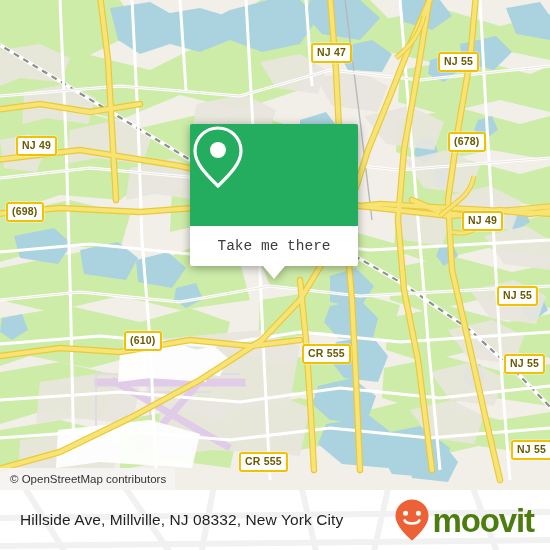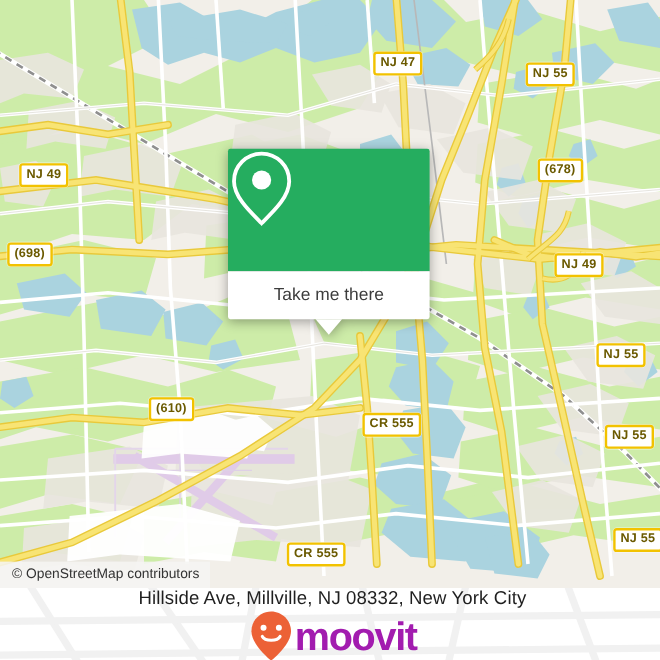--- a/index.html
+++ b/index.html
@@ -55,20 +55,21 @@
     border-radius:2px 2px 0 0;
   }
   .card-foot{
     background:#ffffff;
     height:40px;
     display:flex;align-items:center;justify-content:center;
     color:#3c3c3c;
     font-size:14.5px;
     border-radius:0 0 2px 2px;
     position:relative;
+    font-family:Liberation Mono, monospace;
   }
   .card-tail{
     position:absolute;
     left:50%;top:100%;
     margin-left:-11px;
     width:0;height:0;
     border-left:11px solid transparent;
     border-right:11px solid transparent;
     border-top:13px solid #ffffff;
   }
@@ -95,32 +96,31 @@
     background:#ffffff;
     overflow:hidden;
   }
   .footer-bg{position:absolute;left:0;top:0;}
   .footer-row{
     position:relative;
     height:60px;
     display:flex;align-items:center;
     padding:0 16px 0 20px;
     box-sizing:border-box;
-    flex-direction:column;
   }
   .footer-addr{
     color:#1f1f1f;
     font-size:15.5px;
     letter-spacing:.1px;
     white-space:nowrap;
     flex:1 1 auto;
   }
   .brand{display:flex;align-items:center;gap:1px;flex:0 0 auto;}
   .brand-word{
-    color:#a21caf;
+    color:#4d7c0f;
     font-size:33px;
     font-weight:bold;
     letter-spacing:-1.1px;
     line-height:33px;
   }
 </style>
 </head>
 <body>
 
 <div class="frame">

